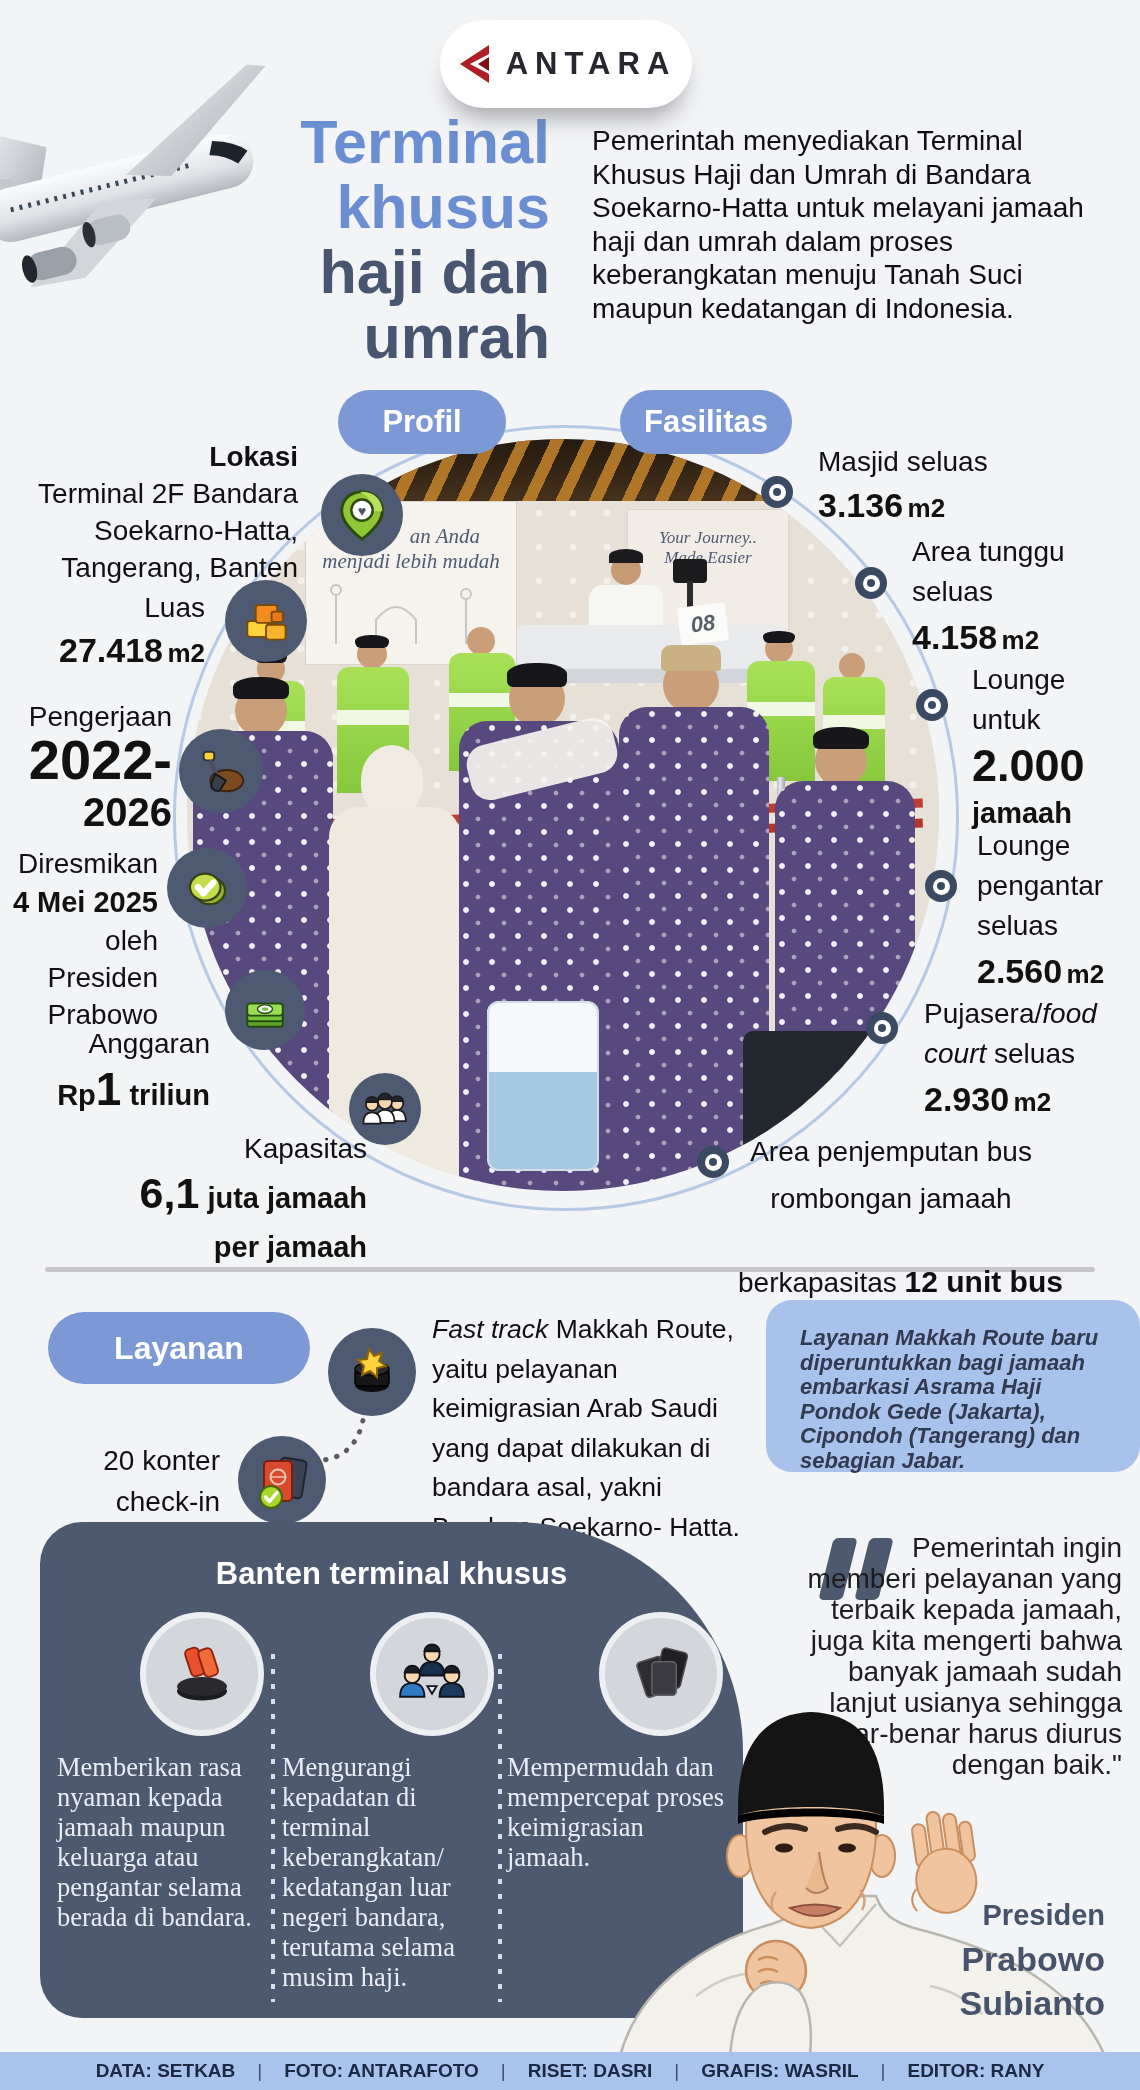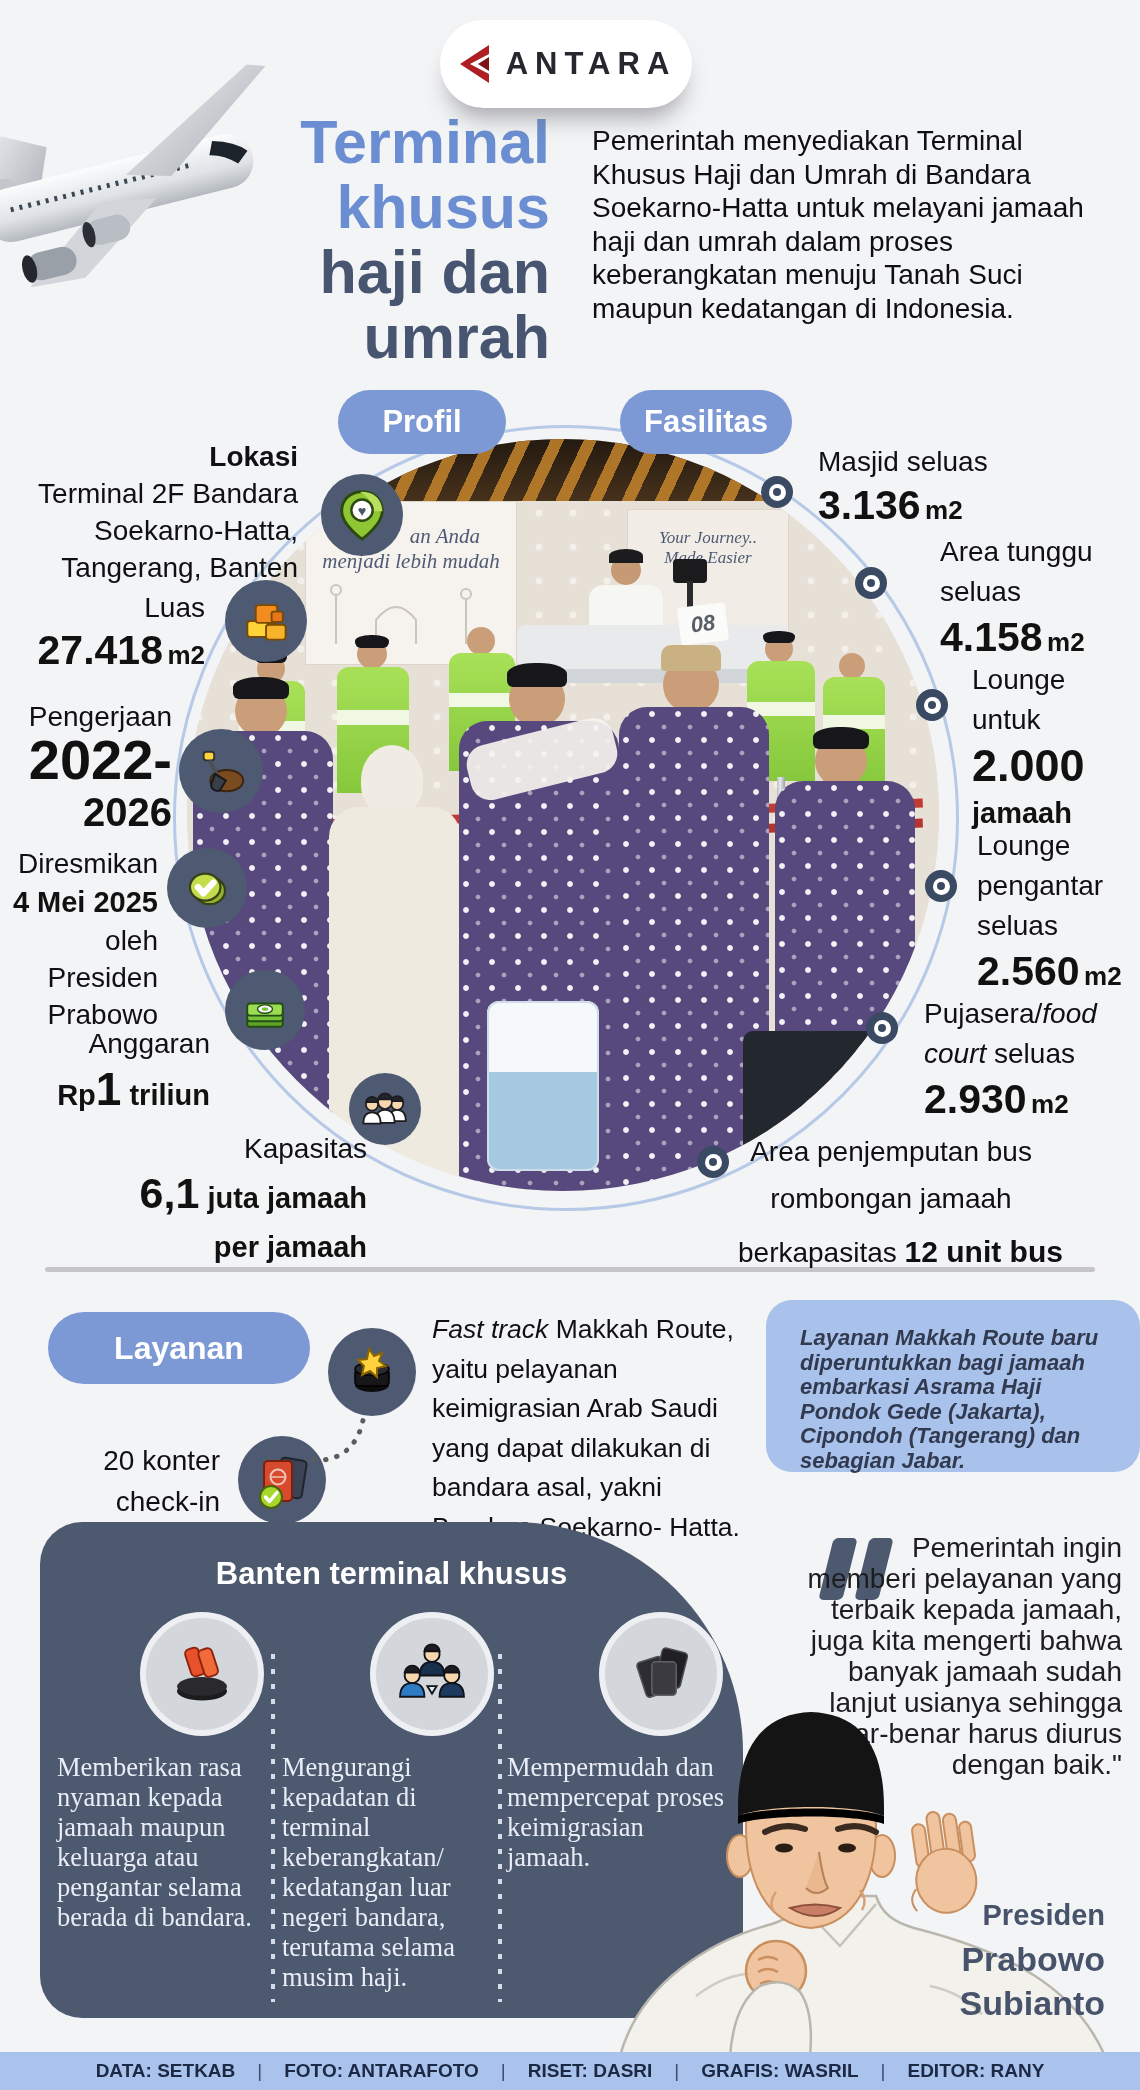--- a/index.html
+++ b/index.html
@@ -12,21 +12,21 @@
   .pill{background:#7d99d5;border-radius:40px;display:flex;align-items:center;justify-content:center;
         color:#fff;font-weight:bold;}
   
   .ic{background:#4e5a71;border-radius:50%;display:flex;align-items:center;justify-content:center;}
   
   .dot{width:32px;height:32px;border-radius:50%;background:#3b4a63;display:flex;align-items:center;justify-content:center;}
   .dot i{width:17px;height:17px;border-radius:50%;background:#fff;display:flex;align-items:center;justify-content:center;}
   .dot i b{width:8px;height:8px;border-radius:50%;background:#3b4a63;}
   
   .lab{font-size:28px;line-height:38px;color:#101013;}
-  .num{font-weight:bold;font-size:41px;}
+  .num{font-weight:bold;font-size:34px;}
   .unit{font-weight:bold;font-size:26px;}
   .bld{font-weight:bold;}
   .it{font-style:italic;}
   
   .fig{position:absolute;}
   .head{position:absolute;border-radius:50%;background:#c99e78;}
   .peci{position:absolute;background:#16161b;border-radius:46% 46% 6px 6px;}
   .body-batik{position:absolute;border-radius:28px 28px 0 0;
      background:radial-gradient(circle at 7px 7px, rgba(255,255,255,.92) 2.4px, transparent 3.4px),
                 radial-gradient(circle at 19px 20px, rgba(255,255,255,.5) 1.8px, transparent 2.8px),#57487d;
@@ -318,21 +318,21 @@
       <span class="num">3.136</span>
       <span class="unit">m2</span>
     </div>
   </div>
 
   <div class="dot abs" style="left:855px;top:567px;z-index:4;">
       <i>
         <b></b>
       </i>
     </div>
-  <div class="abs" style="left:940px;top:532px;z-index:4;">
+  <div class="abs" style="left:912px;top:532px;z-index:4;">
     <div class="lab" style="line-height:40px;">Area tunggu</div>
     <div class="lab" style="line-height:40px;">seluas</div>
     <div style="white-space:nowrap;line-height:50px;">
       <span class="num">4.158</span>
       <span class="unit">m2</span>
     </div>
   </div>
 
   <div class="dot abs" style="left:916px;top:689px;z-index:4;">
       <i>
@@ -376,21 +376,21 @@
   </div>
 
   <div class="dot abs" style="left:697px;top:1146px;z-index:4;">
       <i>
         <b></b>
       </i>
     </div>
   <div class="abs c" style="left:738px;top:1128px;width:306px;z-index:4;">
     <div class="lab" style="line-height:47px;">Area penjemputan bus</div>
     <div class="lab" style="line-height:47px;">rombongan jamaah</div>
-    <div class="lab" style="line-height:59px;white-space:nowrap;"><span>berkapasitas </span><span class="bld" style="font-size:30px;">12 unit bus</span></div>
+    <div class="lab" style="line-height:48px;white-space:nowrap;margin-top:36px;"><span>berkapasitas </span><span class="bld" style="font-size:30px;">12 unit bus</span></div>
   </div>
 
   <div class="abs" style="left:45px;top:1267px;width:1050px;height:5px;background:#c6c6c8;border-radius:3px;"></div>
 
   <div class="pill abs" style="left:48px;top:1312px;width:262px;height:72px;border-radius:37px;">
     <span style="font-size:32px;">Layanan</span>
   </div>
 
   <div class="ic abs" style="left:328px;top:1328px;width:88px;height:88px;">
     <svg width="62" height="62" viewBox="0 0 62 62">

